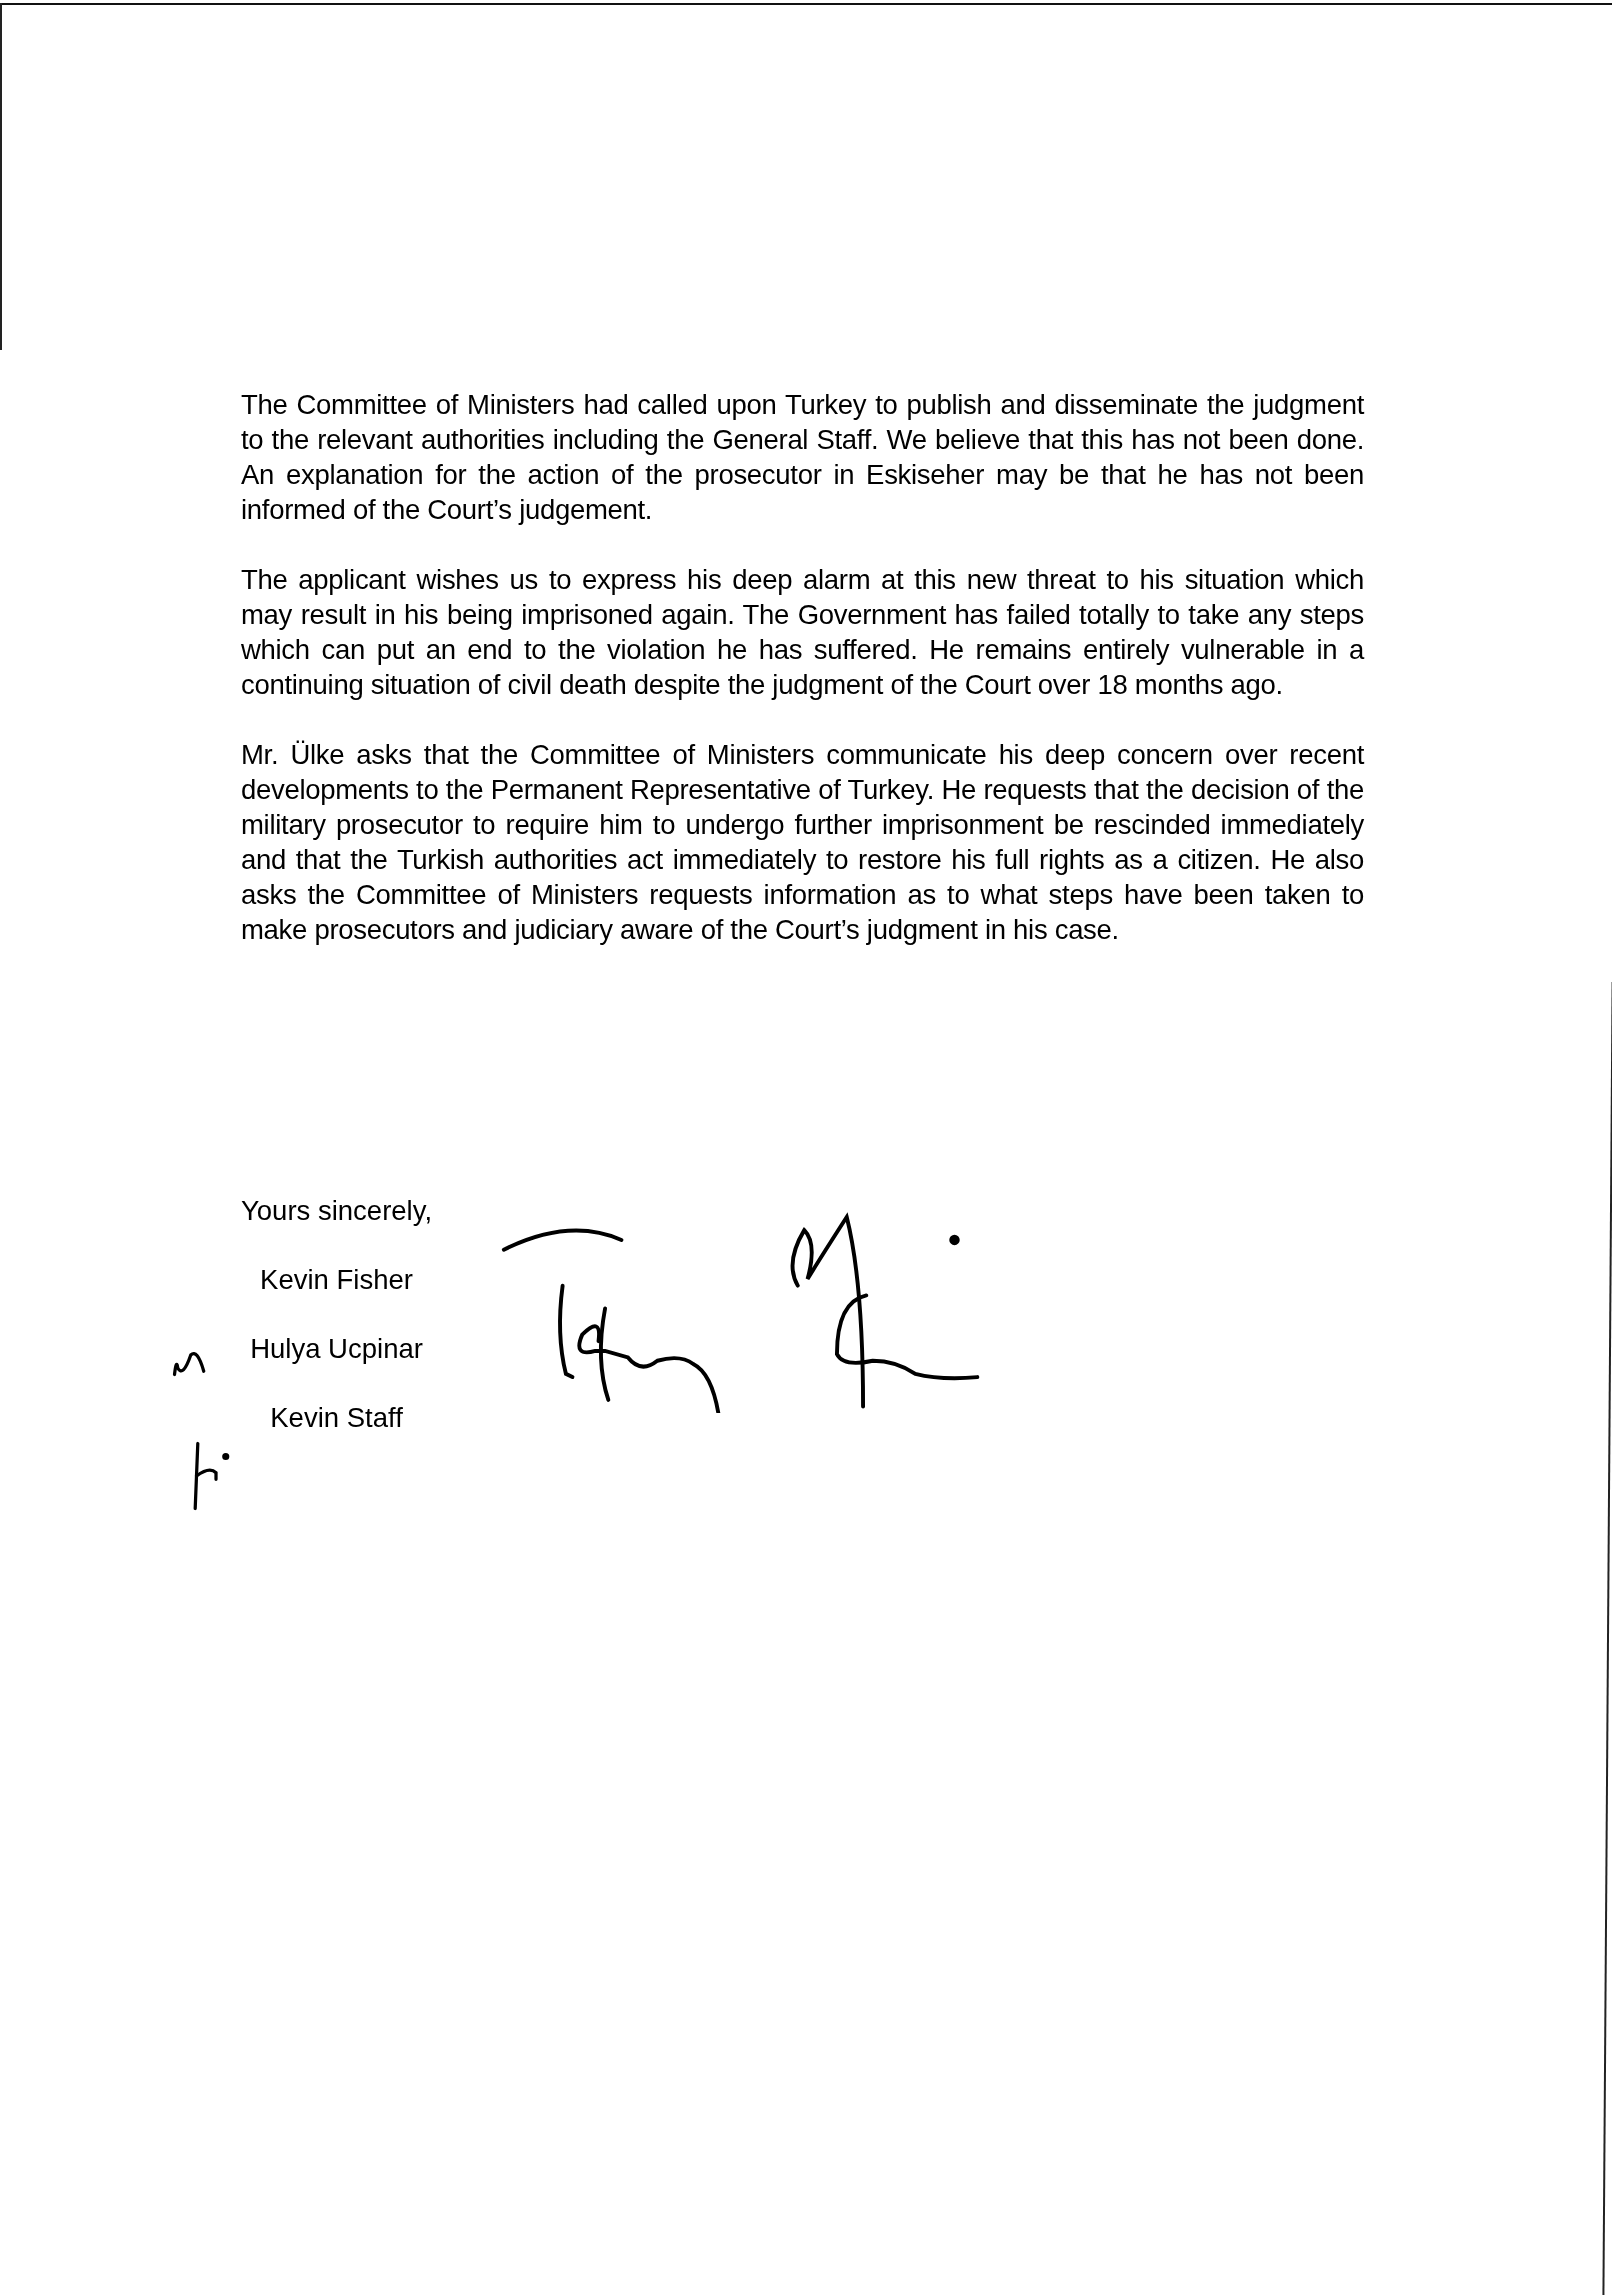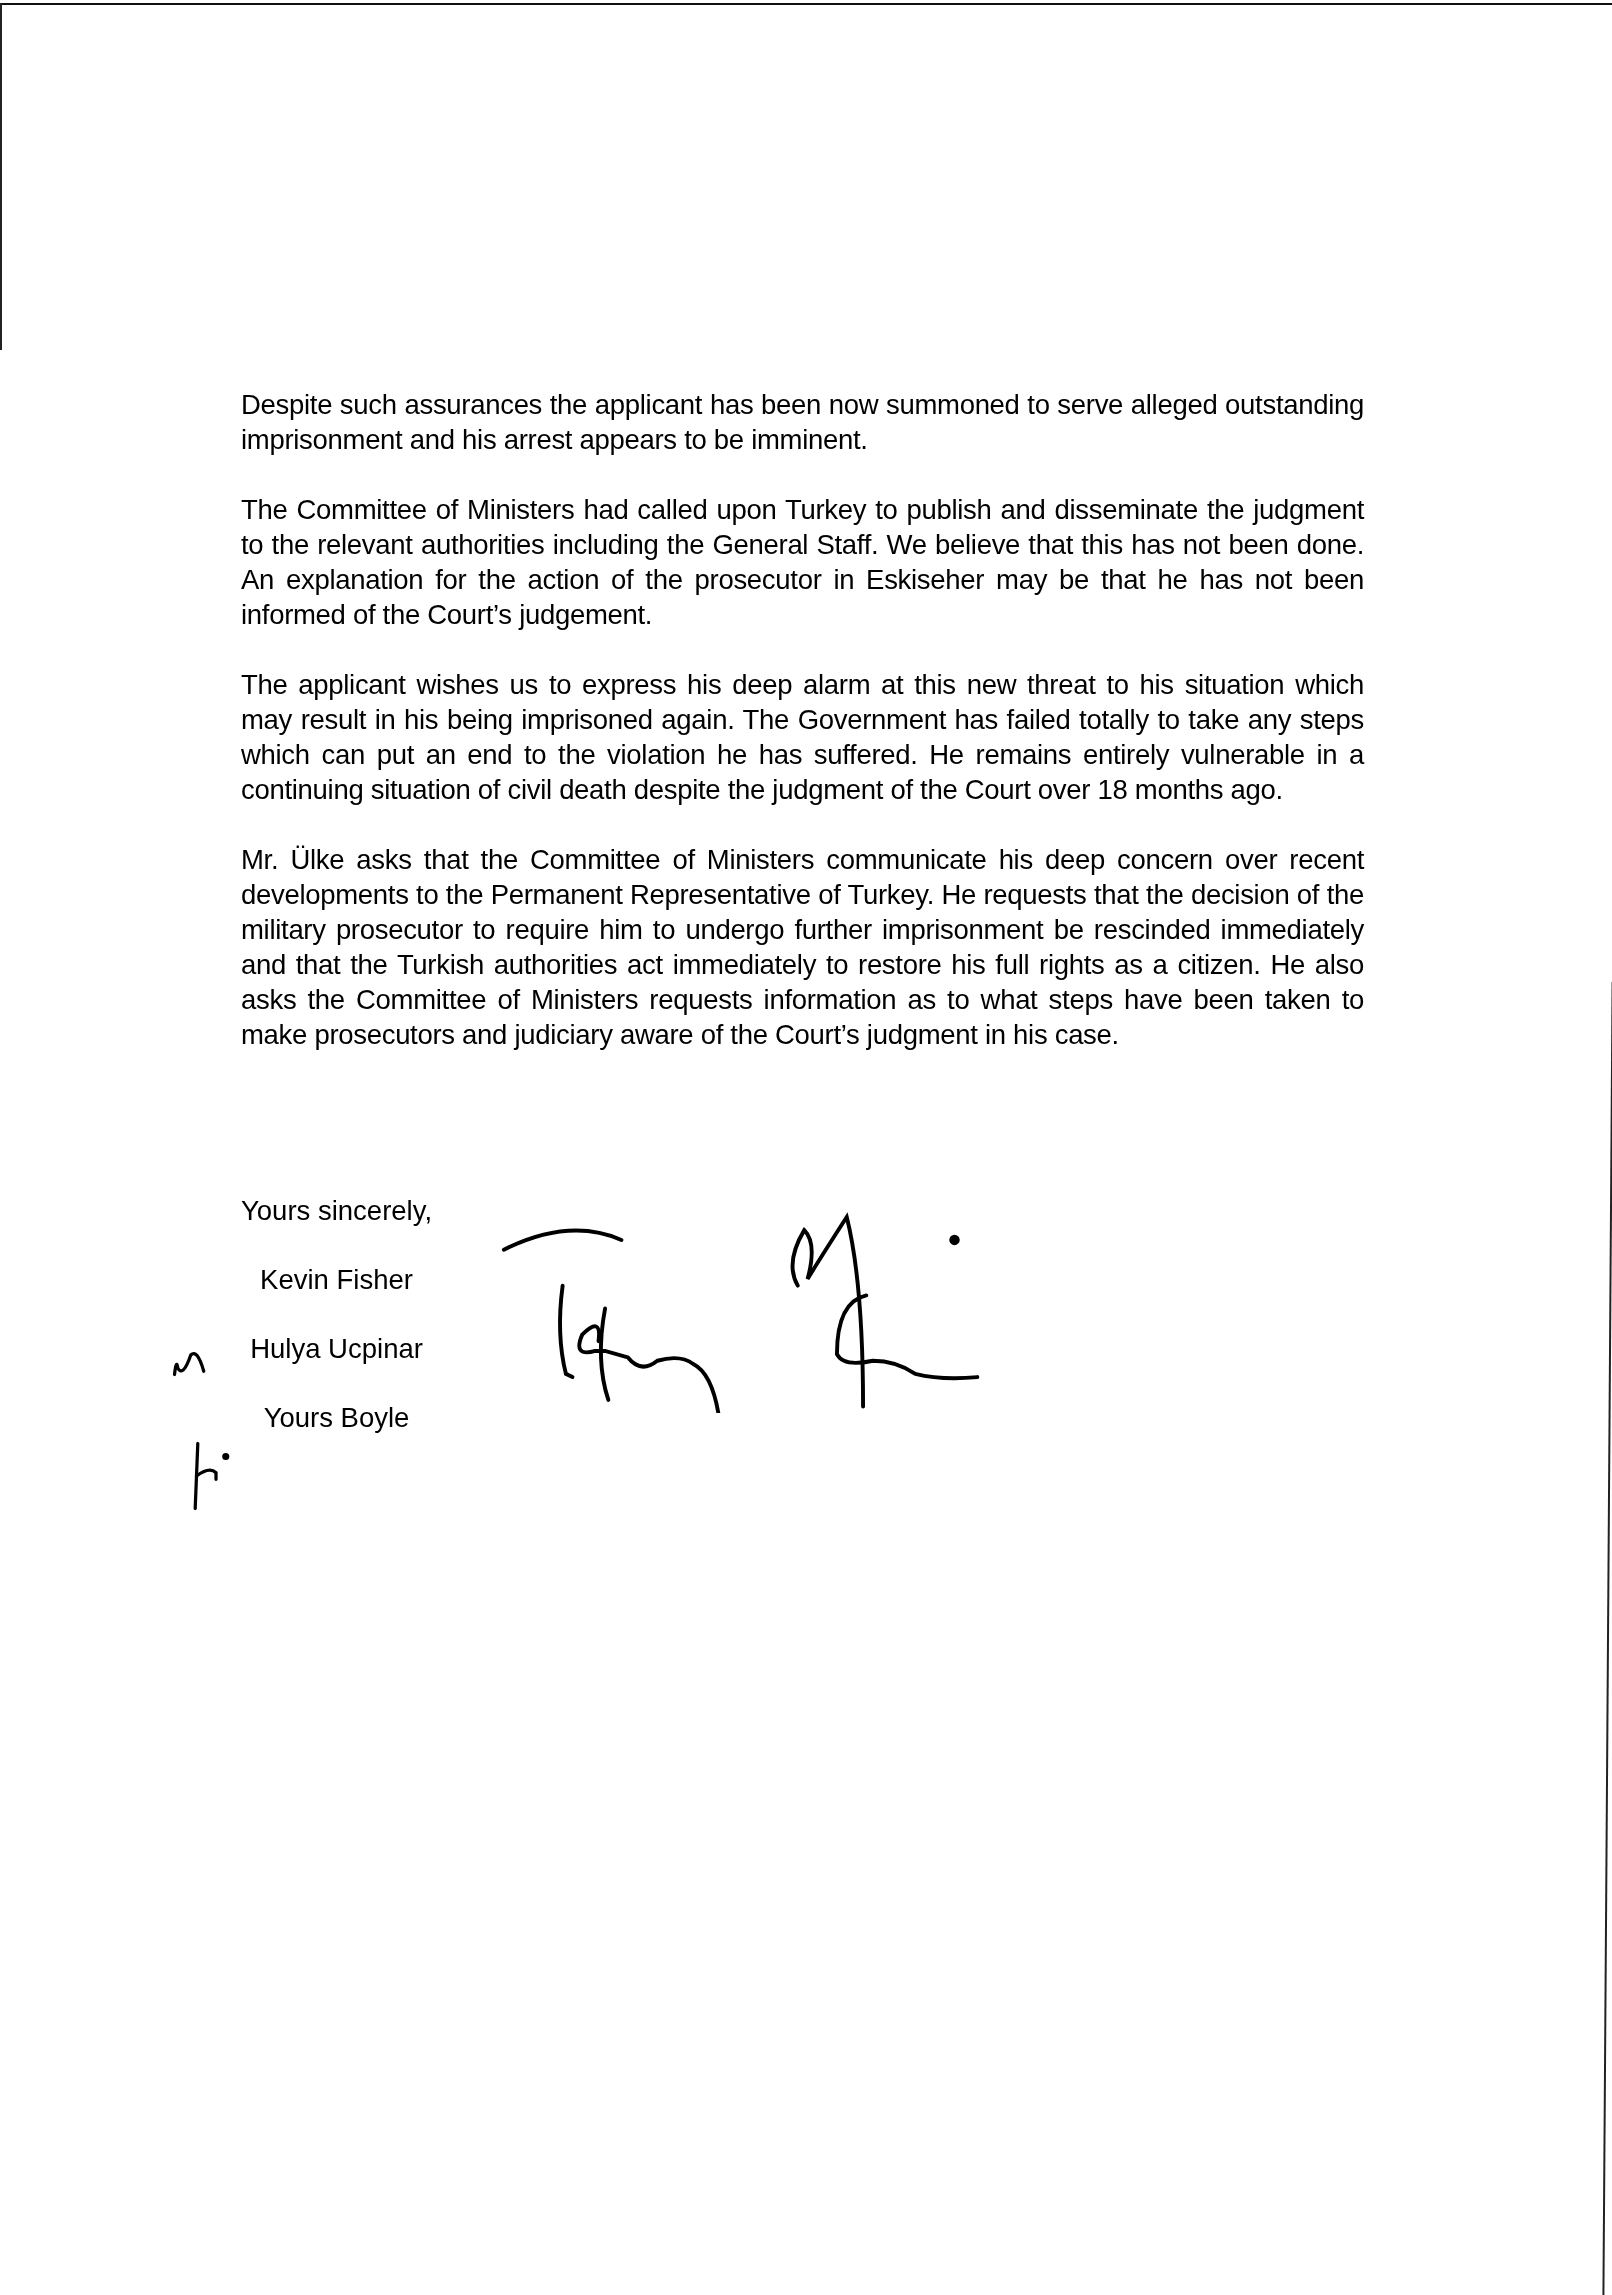--- a/index.html
+++ b/index.html
@@ -23,31 +23,30 @@
 </style>
 </head>
 <body>
 
 <div class="page">
   <div class="scan-top"></div>
   <div class="scan-left"></div>
   <div class="scan-right"></div>
 
   <div class="body-text">
-    <p>Despite such assurances the applicant has been now summoned to serve alleged outstanding imprisonment and his arrest appears to be imminent.</p>
     <p>The Committee of Ministers had called upon Turkey to publish and disseminate the judgment to the relevant authorities including the General Staff.  We believe that this has not been done. An explanation for the action of the prosecutor in Eskiseher may be that he has not been informed of the Court’s judgement.</p>
     <p>The applicant wishes us to express his deep alarm at this new threat to his situation which may result in his being imprisoned again.  The Government has failed totally to take any steps which can put an end to the violation he has suffered.  He remains entirely vulnerable in a continuing situation of civil death despite the judgment of the Court over 18 months ago.</p>
     <p>Mr. Ülke asks that the Committee of Ministers communicate his deep concern over recent developments to the Permanent Representative of Turkey. He requests that the decision of the military prosecutor to require him to undergo further imprisonment be rescinded immediately and that the Turkish authorities act immediately to restore his full rights as a citizen. He also asks the Committee of Ministers requests information as to what steps have been taken to make prosecutors and judiciary aware of the Court’s judgment in his case.</p>
   </div>
 
   <div class="closing">
     <div>Yours sincerely,</div>
     <div>Kevin Fisher</div>
     <div>Hulya Ucpinar</div>
-    <div>Yours Boyle</div>
+    <div>Kevin Staff</div>
   </div>
 
   <svg class="sig" style="left:497px;top:1204px" width="497" height="209" viewBox="0 0 760 320" fill="none" stroke="#000" stroke-width="6" stroke-linecap="round">
     <path d="M10 70 Q 110 20 190 55"></path>
     <path d="M100 125 Q 90 200 105 260 L115 265"></path>
     <path d="M155 210 Q 160 170 130 200 Q 115 235 150 225 L165 225 L200 235 Q 220 260 245 240 Q 280 230 300 245 Q 330 260 340 330"></path>
     <path d="M165 160 Q 150 240 170 300"></path>
     <path d="M460 125 Q 440 90 470 40 Q 490 60 475 115 Q 490 90 535 20 Q 560 120 560 310"></path>
     <path d="M565 140 Q 520 150 520 230 Q 530 250 575 240 Q 610 240 640 260 Q 680 270 735 265"></path>
     <circle cx="700" cy="55" r="5" fill="#000"></circle>

